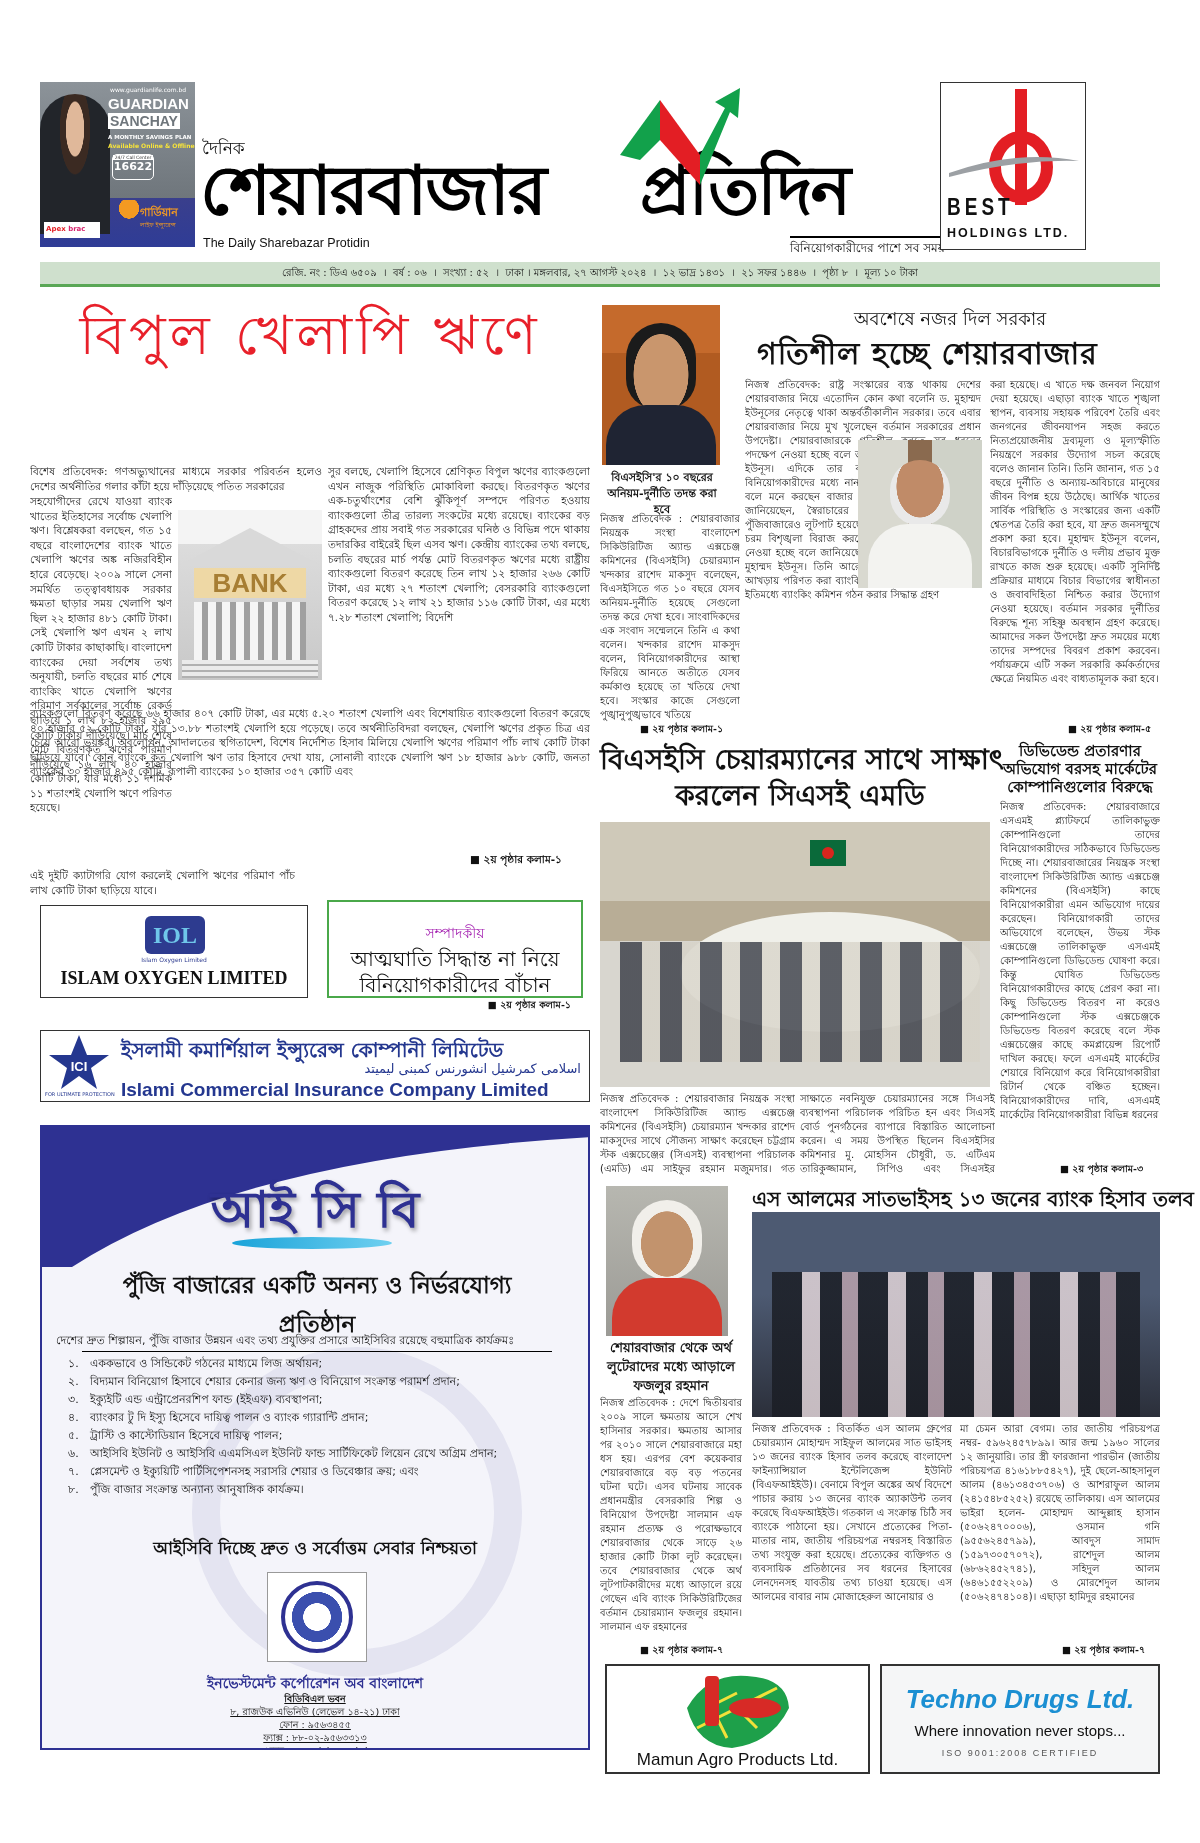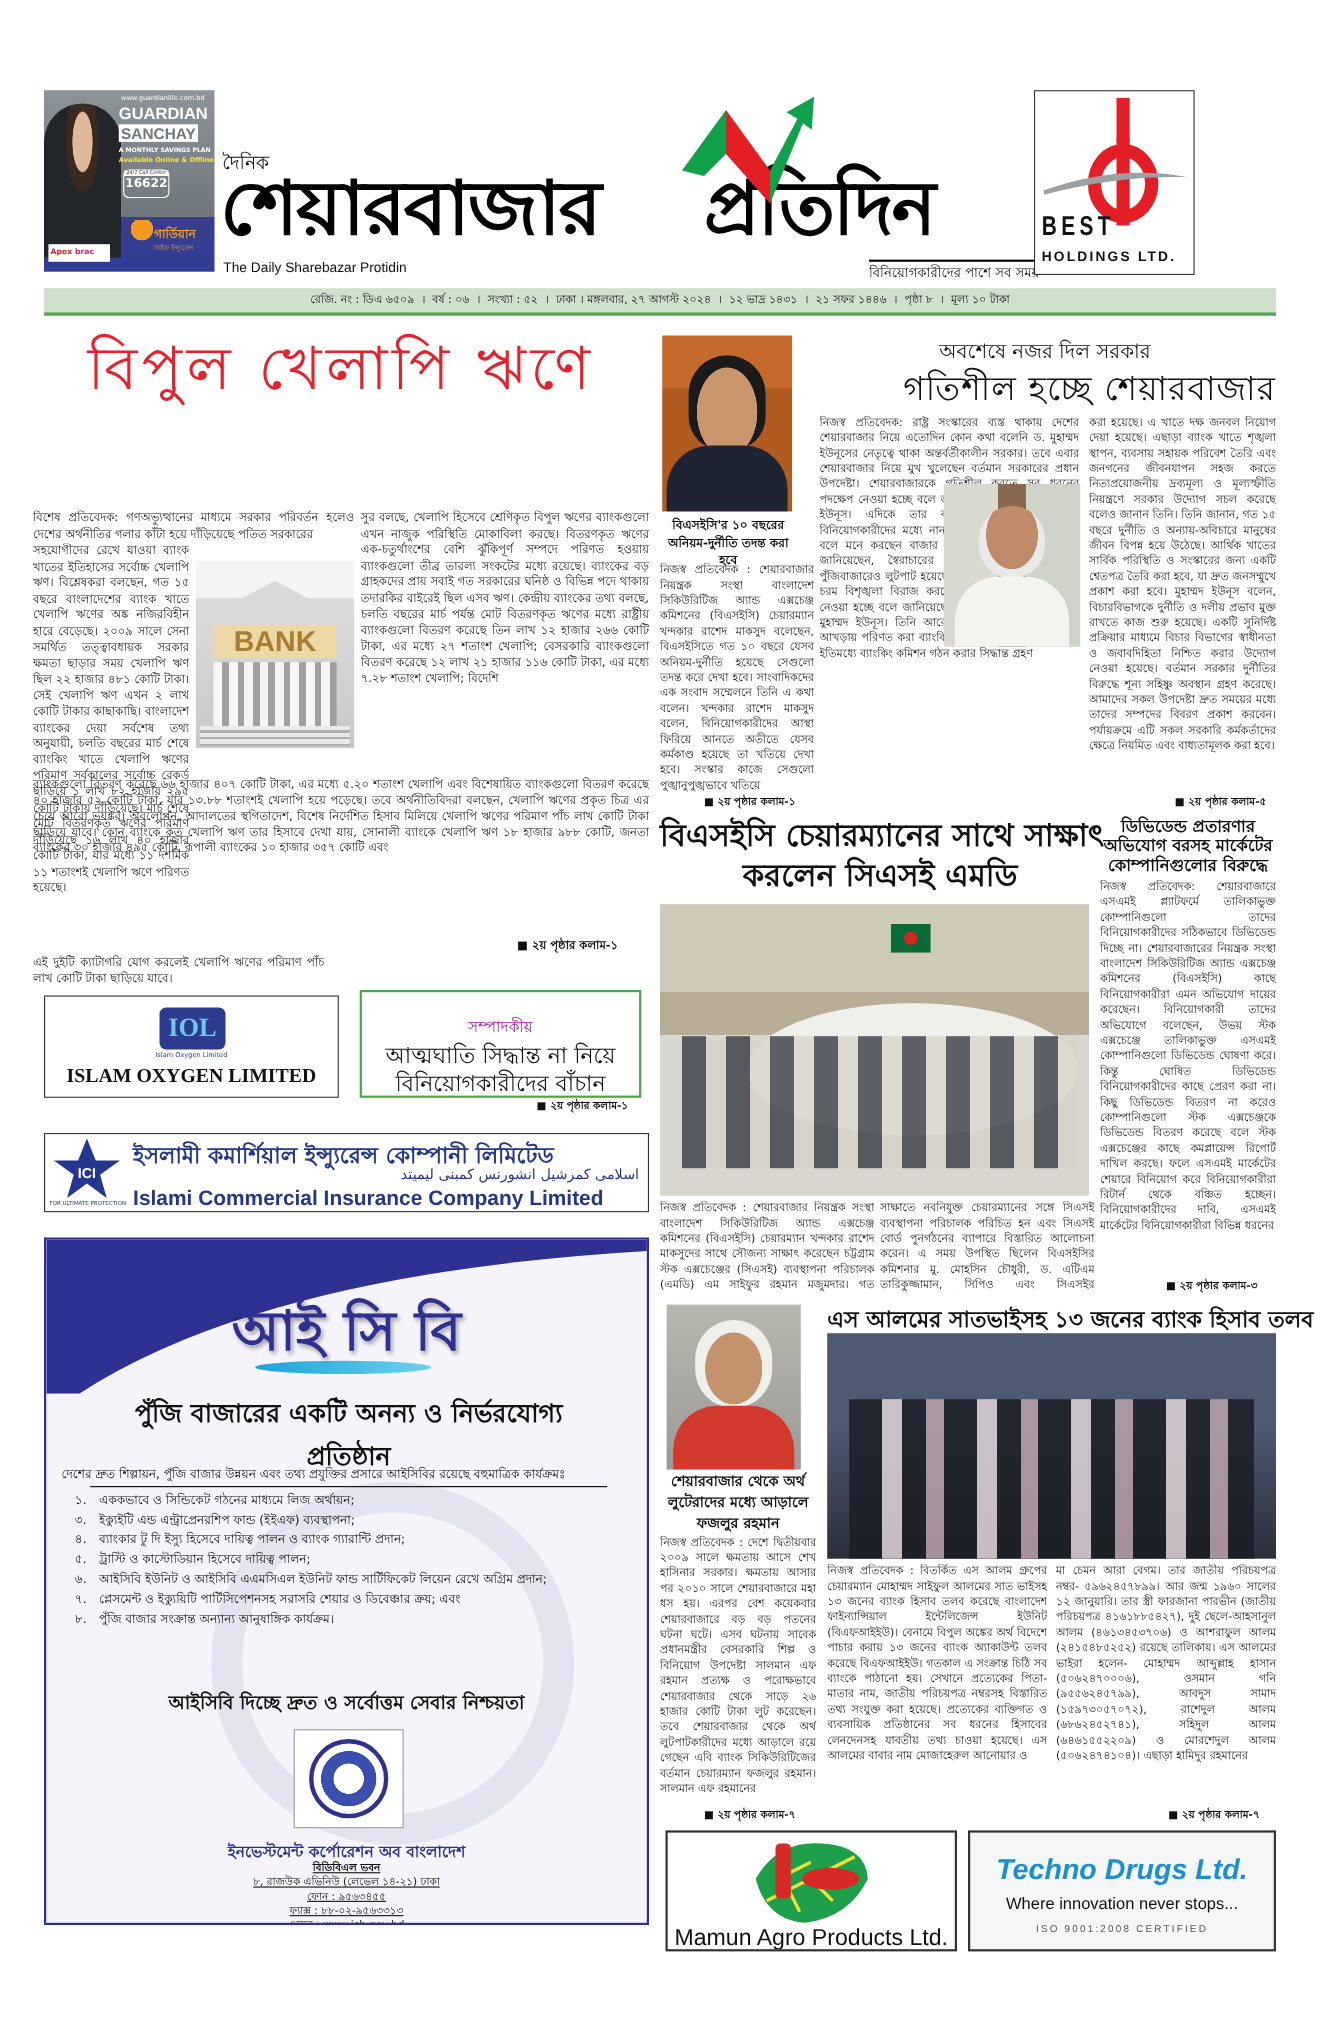--- a/index.html
+++ b/index.html
@@ -112,20 +112,21 @@
   <svg class="abs" style="left:0;top:0;" width="550" height="140" viewBox="0 0 550 140">
     <path d="M0,0 L550,0 L550,10 Q200,30 30,140 L0,140 Z" fill="#2e3192"></path>
   </svg>
   <div class="abs" style="left:150px;top:220px;width:330px;height:330px;border-radius:50%;border:28px solid rgba(46,49,146,0.08);"></div>
   <div class="abs" style="left:0;width:100%;text-align:center;top:45px;font-size:50px;font-weight:bold;color:#2e3192;text-shadow:2px 3px 4px rgba(0,0,0,0.35);">আই সি বি</div>
   <div class="abs" style="left:190px;top:110px;width:160px;height:12px;border-radius:50%;background:linear-gradient(90deg,#1aa3d9,#6fd0f0);"></div>
   <div class="abs" style="left:40px;width:470px;text-align:center;top:140px;font-size:23px;font-weight:bold;border-bottom:1.5px solid #000;padding-bottom:6px;">পুঁজি বাজারের একটি অনন্য ও নির্ভরযোগ্য প্রতিষ্ঠান</div>
   <div class="abs" style="left:14px;top:205px;width:525px;font-size:11px;">দেশের দ্রুত শিল্পায়ন, পুঁজি বাজার উন্নয়ন এবং তথ্য প্রযুক্তির প্রসারে আইসিবির রয়েছে বহুমাত্রিক কার্যক্রমঃ</div>
   <ol class="abs" style="left:14px;top:228px;width:525px;list-style:none;font-size:11px;line-height:18px;">
     <li><span style="display:inline-block;width:34px;padding-left:12px;">১.</span><span>এককভাবে ও সিন্ডিকেট গঠনের মাধ্যমে লিজ অর্থায়ন;</span></li>
+    <li><span style="display:inline-block;width:34px;padding-left:12px;">২.</span><span>বিদ্যমান বিনিয়োগ হিসাবে শেয়ার কেনার জন্য ঋণ ও বিনিয়োগ সংক্রান্ত পরামর্শ প্রদান;</span></li>
     <li><span style="display:inline-block;width:34px;padding-left:12px;">৩.</span><span>ইক্যুইটি এন্ড এন্ট্রাপ্রেনরশিপ ফান্ড (ইইএফ) ব্যবস্থাপনা;</span></li>
     <li><span style="display:inline-block;width:34px;padding-left:12px;">৪.</span><span>ব্যাংকার টু দি ইস্যু হিসেবে দায়িত্ব পালন ও ব্যাংক গ্যারান্টি প্রদান;</span></li>
     <li><span style="display:inline-block;width:34px;padding-left:12px;">৫.</span><span>ট্রাস্টি ও কাস্টোডিয়ান হিসেবে দায়িত্ব পালন;</span></li>
     <li><span style="display:inline-block;width:34px;padding-left:12px;">৬.</span><span>আইসিবি ইউনিট ও আইসিবি এএমসিএল ইউনিট ফান্ড সার্টিফিকেট লিয়েন রেখে অগ্রিম প্রদান;</span></li>
     <li><span style="display:inline-block;width:34px;padding-left:12px;">৭.</span><span>প্লেসমেন্ট ও ইক্যুয়িটি পার্টিসিপেশনসহ সরাসরি শেয়ার ও ডিবেঞ্চার ক্রয়; এবং</span></li>
     <li><span style="display:inline-block;width:34px;padding-left:12px;">৮.</span><span>পুঁজি বাজার সংক্রান্ত অন্যান্য আনুষাঙ্গিক কার্যক্রম।</span></li>
   </ol>
   <div class="abs" style="left:0;width:100%;text-align:center;top:408px;font-size:17px;font-weight:bold;">আইসিবি দিচ্ছে দ্রুত ও সর্বোত্তম সেবার নিশ্চয়তা</div>
   <div class="abs" style="left:225px;top:445px;width:100px;height:90px;border:1px solid #999;background:#fff;">
     <div style="margin:8px auto;width:72px;height:72px;border-radius:50%;border:4px solid #2e3192;background:radial-gradient(circle,#ffffff 0 30%,#3b4fae 31% 55%,#fff 56%);"></div>
@@ -144,21 +145,21 @@
   <div class="abs" style="left:24px;top:18px;width:70px;height:86px;border-radius:35px 35px 30px 30px;background:radial-gradient(ellipse at 50% 60%,#c9966d 0 55%,#1b1b1b 56%);"></div>
   <div class="abs" style="left:4px;top:100px;width:110px;height:60px;border-radius:40px 40px 0 0;background:#1f2433;"></div>
 </div>
 <div class="abs caption-box" style="left:602px;top:468px;width:120px;height:40px;text-align:center;font-size:11px;line-height:16px;font-weight:bold;padding-top:2px;border:none;">
   <span>বিএসইসি'র ১০ বছরের অনিয়ম-দুর্নীতি তদন্ত করা হবে</span>
 </div>
 <div class="abs body-text" style="left:600px;top:512px;width:140px;height:222px;overflow:hidden;font-size:10px;line-height:14px;">নিজস্ব প্রতিবেদক : শেয়ারবাজার নিয়ন্ত্রক সংস্থা বাংলাদেশ সিকিউরিটিজ অ্যান্ড এক্সচেঞ্জ কমিশনের (বিএসইসি) চেয়ারম্যান খন্দকার রাশেদ মাকসুদ বলেছেন, বিএসইসিতে গত ১০ বছরে যেসব অনিয়ম-দুর্নীতি হয়েছে সেগুলো তদন্ত করে দেখা হবে। সাংবাদিকদের এক সংবাদ সম্মেলনে তিনি এ কথা বলেন। খন্দকার রাশেদ মাকসুদ বলেন, বিনিয়োগকারীদের আস্থা ফিরিয়ে আনতে অতীতে যেসব কর্মকাণ্ড হয়েছে তা খতিয়ে দেখা হবে। সংস্কার কাজে সেগুলো পুঙ্খানুপুঙ্খভাবে খতিয়ে</div>
 <div class="abs jump" style="left:640px;top:722px;font-size:9.5px;">২য় পৃষ্ঠার কলাম-১</div>
 
 <div class="abs" style="left:740px;top:305px;width:420px;text-align:center;font-size:18px;">অবশেষে নজর দিল সরকার</div>
-<div class="abs" style="left:740px;top:330px;width:420px;text-align:right;font-size:30px;font-weight:normal;letter-spacing:1px;">গতিশীল হচ্ছে শেয়ারবাজার</div>
+<div class="abs" style="left:757px;top:330px;width:420px;text-align:left;font-size:30px;font-weight:bold;letter-spacing:1px;">গতিশীল হচ্ছে শেয়ারবাজার</div>
 <div class="abs body-text" style="left:745px;top:378px;width:236px;height:356px;overflow:hidden;font-size:10px;line-height:14px;">নিজস্ব প্রতিবেদক: রাষ্ট্র সংস্কারের ব্যস্ত থাকায় দেশের শেয়ারবাজার নিয়ে এতোদিন কোন কথা বলেনি ড. মুহাম্মদ ইউনূসের নেতৃত্বে থাকা অন্তর্বর্তীকালীন সরকার। তবে এবার শেয়ারবাজার নিয়ে মুখ খুলেছেন বর্তমান সরকারের প্রধান উপদেষ্টা। শেয়ারবাজারকে গতিশীল করতে সব ধরনের পদক্ষেপ নেওয়া হচ্ছে বলে জানিয়েছেন নোবেল বিজয়ী ড. ইউনূস। এদিকে তার বক্তব্যের পর শেয়ারবাজারে বিনিয়োগকারীদের মধ্যে নানা আশা প্রত্যাশা তৈরি হয়েছে বলে মনে করছেন বাজার সংশ্লিষ্টরা। ড. মুহাম্মদ ইউনূস জানিয়েছেন, স্বৈরাচারের আমলে দেশের ব্যাংক ও পুঁজিবাজারেও লুটপাট হয়েছে। পুঁজিবাজার সহ যেসব খাতে চরম বিশৃঙ্খলা বিরাজ করছে তা নিরসনে দ্রুত পদক্ষেপ নেওয়া হচ্ছে বলে জানিয়েছেন প্রধান উপদেষ্টা প্রফেসর ড. মুহাম্মদ ইউনূস। তিনি আরো বলেন, লুটপাট ও দুর্নীতির আখড়ায় পরিণত করা ব্যাংকিং খাতে সুশাসন প্রতিষ্ঠার জন্য ইতিমধ্যে ব্যাংকিং কমিশন গঠন করার সিদ্ধান্ত গ্রহণ</div>
 <div class="abs photo" style="left:858px;top:440px;width:124px;height:148px;background:linear-gradient(90deg,#d9d9d0 0 40%,#8a6a4f 40% 60%,#cfd2c8 60%);">
   <div class="abs" style="left:32px;top:20px;width:60px;height:66px;border-radius:30px;background:radial-gradient(ellipse at 50% 40%,#c08b68 0 55%,#e9e9e9 56%);"></div>
   <div class="abs" style="left:10px;top:84px;width:104px;height:64px;border-radius:40px 40px 0 0;background:#f3f3f0;"></div>
 </div>
 <div class="abs body-text" style="left:990px;top:378px;width:170px;height:354px;overflow:hidden;font-size:10px;line-height:14px;">করা হয়েছে। এ খাতে দক্ষ জনবল নিয়োগ দেয়া হয়েছে। এছাড়া ব্যাংক খাতে শৃঙ্খলা স্থাপন, ব্যবসায় সহায়ক পরিবেশ তৈরি এবং জনগনের জীবনযাপন সহজ করতে নিত্যপ্রয়োজনীয় দ্রব্যমূল্য ও মূল্যস্ফীতি নিয়ন্ত্রণে সরকার উদ্যোগ সচল করেছে বলেও জানান তিনি। তিনি জানান, গত ১৫ বছরে দুর্নীতি ও অন্যায়-অবিচারে মানুষের জীবন বিপন্ন হয়ে উঠেছে। আর্থিক খাতের সার্বিক পরিস্থিতি ও সংস্কারের জন্য একটি শ্বেতপত্র তৈরি করা হবে, যা দ্রুত জনসম্মুখে প্রকাশ করা হবে। মুহাম্মদ ইউনূস বলেন, বিচারবিভাগকে দুর্নীতি ও দলীয় প্রভাব মুক্ত রাখতে কাজ শুরু হয়েছে। একটি সুনির্দিষ্ট প্রক্রিয়ার মাধ্যমে বিচার বিভাগের স্বাধীনতা ও জবাবদিহিতা নিশ্চিত করার উদ্যোগ নেওয়া হয়েছে। বর্তমান সরকার দুর্নীতির বিরুদ্ধে শূন্য সহিষ্ণু অবস্থান গ্রহণ করেছে। আমাদের সকল উপদেষ্টা দ্রুত সময়ের মধ্যে তাদের সম্পদের বিবরণ প্রকাশ করবেন। পর্যায়ক্রমে এটি সকল সরকারি কর্মকর্তাদের ক্ষেত্রে নিয়মিত এবং বাধ্যতামূলক করা হবে।</div>
 <div class="abs jump" style="left:1068px;top:722px;font-size:9.5px;">২য় পৃষ্ঠার কলাম-৫</div>
 
 <div class="abs" style="left:600px;top:742px;width:400px;text-align:center;">
   <div style="font-size:28px;line-height:36px;font-weight:bold;white-space:nowrap;">বিএসইসি চেয়ারম্যানের সাথে সাক্ষাৎ</div>
@@ -194,20 +195,20 @@
 <div class="abs body-text" style="left:960px;top:1422px;width:200px;height:232px;overflow:hidden;font-size:10px;line-height:14px;">মা চেমন আরা বেগম। তার জাতীয় পরিচয়পত্র নম্বর- ৫৯৬২৪৫৭৮৯৯। আর জন্ম ১৯৬০ সালের ১২ জানুয়ারি। তার স্ত্রী ফারজানা পারভীন (জাতীয় পরিচয়পত্র ৪১৬১৮৮৫৪২৭), দুই ছেলে-আহসানুল আলম (৪৬১৩৪৫৩৭০৬) ও আশরাফুল আলম (২৪১৫৪৮৫২৫২) রয়েছে তালিকায়। এস আলমের ভাইরা হলেন- মোহাম্মদ আব্দুল্লাহ হাসান (৫০৬২৪৭০০০৬), ওসমান গনি (৯৫৫৬২৪৫৭৯৯), আবদুস সামাদ (১৫৯৭৩০৫৭০৭২), রাশেদুল আলম (৬৮৬২৪৫২৭৪১), সহিদুল আলম (৬৪৬১৫৫২২০৯) ও মোরশেদুল আলম (৫০৬২৪৭৪১০৪)। এছাড়া হামিদুর রহমানের</div>
 <div class="abs jump" style="left:1062px;top:1643px;font-size:9.5px;">২য় পৃষ্ঠার কলাম-৭</div>
 
 <div class="abs ad-box" style="left:605px;top:1664px;width:265px;height:110px;">
   <svg class="abs" style="left:70px;top:2px;" width="120" height="82" viewBox="0 0 120 82">
     <path d="M10,40 Q30,5 70,8 Q110,10 112,40 Q95,75 55,80 Q20,78 10,40 Z" fill="#1ea04a"></path>
     <path d="M20,60 L100,20 M40,50 L50,70 M60,40 L80,60 M30,40 L60,25" stroke="#f2e03a" stroke-width="3" fill="none"></path>
     <rect x="28" y="8" width="14" height="50" rx="4" fill="#d72a26"></rect>
     <ellipse cx="78" cy="40" rx="26" ry="10" fill="#d72a26"></ellipse>
   </svg>
-  <div class="abs" style="left:0;width:100%;text-align:center;top:84px;font-size:21px;font-family:'Liberation Sans',sans-serif;">Mamun Agro Products Ltd.</div>
+  <div class="abs" style="left:0;width:100%;text-align:center;top:84px;font-size:17px;font-family:'Liberation Sans',sans-serif;">Mamun Agro Products Ltd.</div>
 </div>
 
 <div class="abs ad-box" style="left:880px;top:1664px;width:280px;height:110px;background:#f5f6f7;">
   <div class="abs" style="left:0;width:100%;text-align:center;top:18px;font-size:26px;font-weight:bold;font-style:italic;color:#1b8fd2;font-family:'Liberation Sans',sans-serif;">Techno Drugs Ltd.</div>
   <div class="abs" style="left:0;width:100%;text-align:center;top:56px;font-size:15px;font-family:'Liberation Sans',sans-serif;">Where innovation never stops...</div>
   <div class="abs" style="left:0;width:100%;text-align:center;top:82px;font-size:9px;letter-spacing:2px;color:#555;font-family:'Liberation Sans',sans-serif;">ISO 9001:2008 CERTIFIED</div>
 </div>
 
 </body></html>

